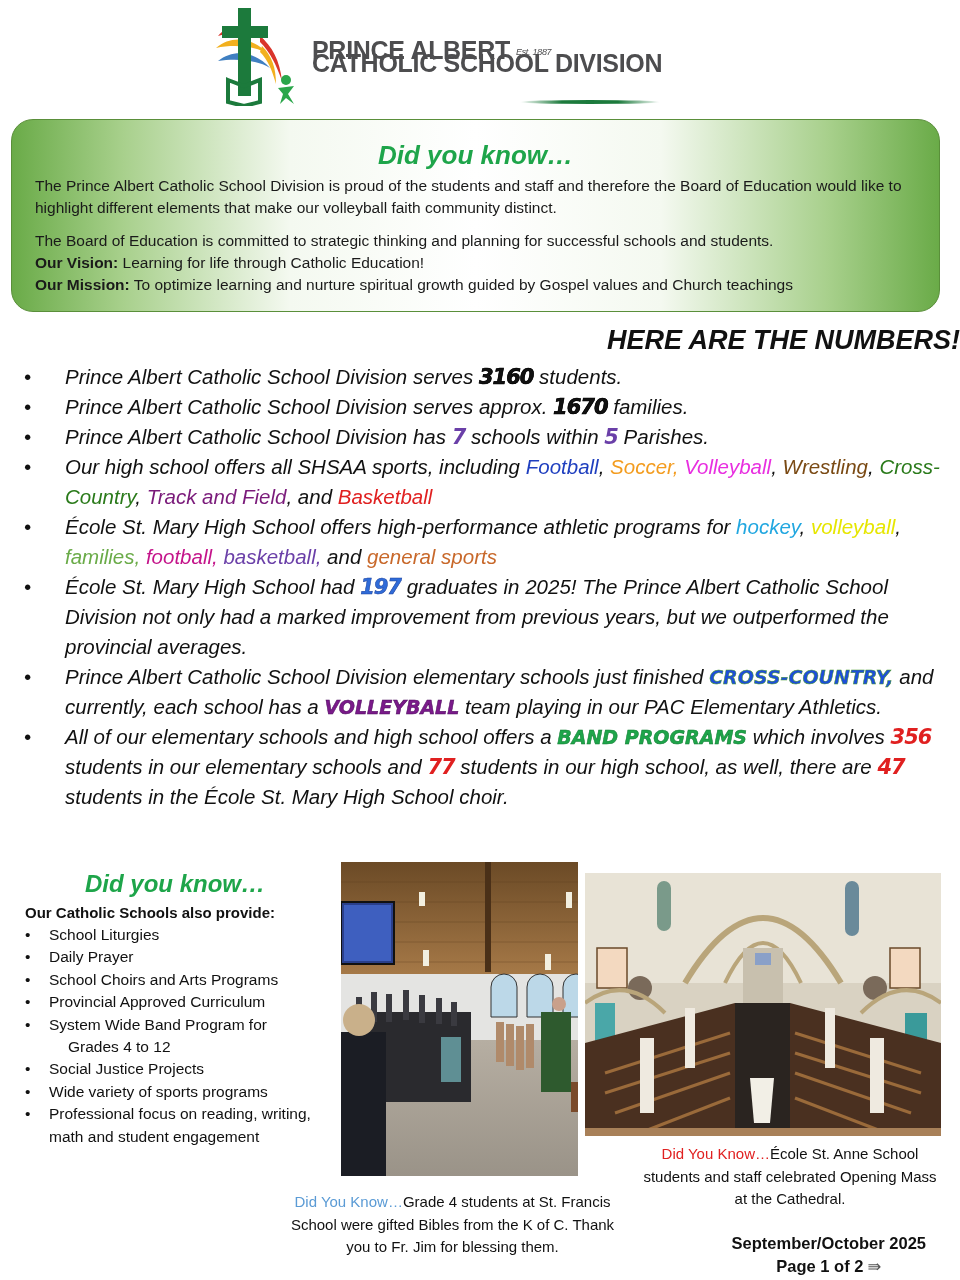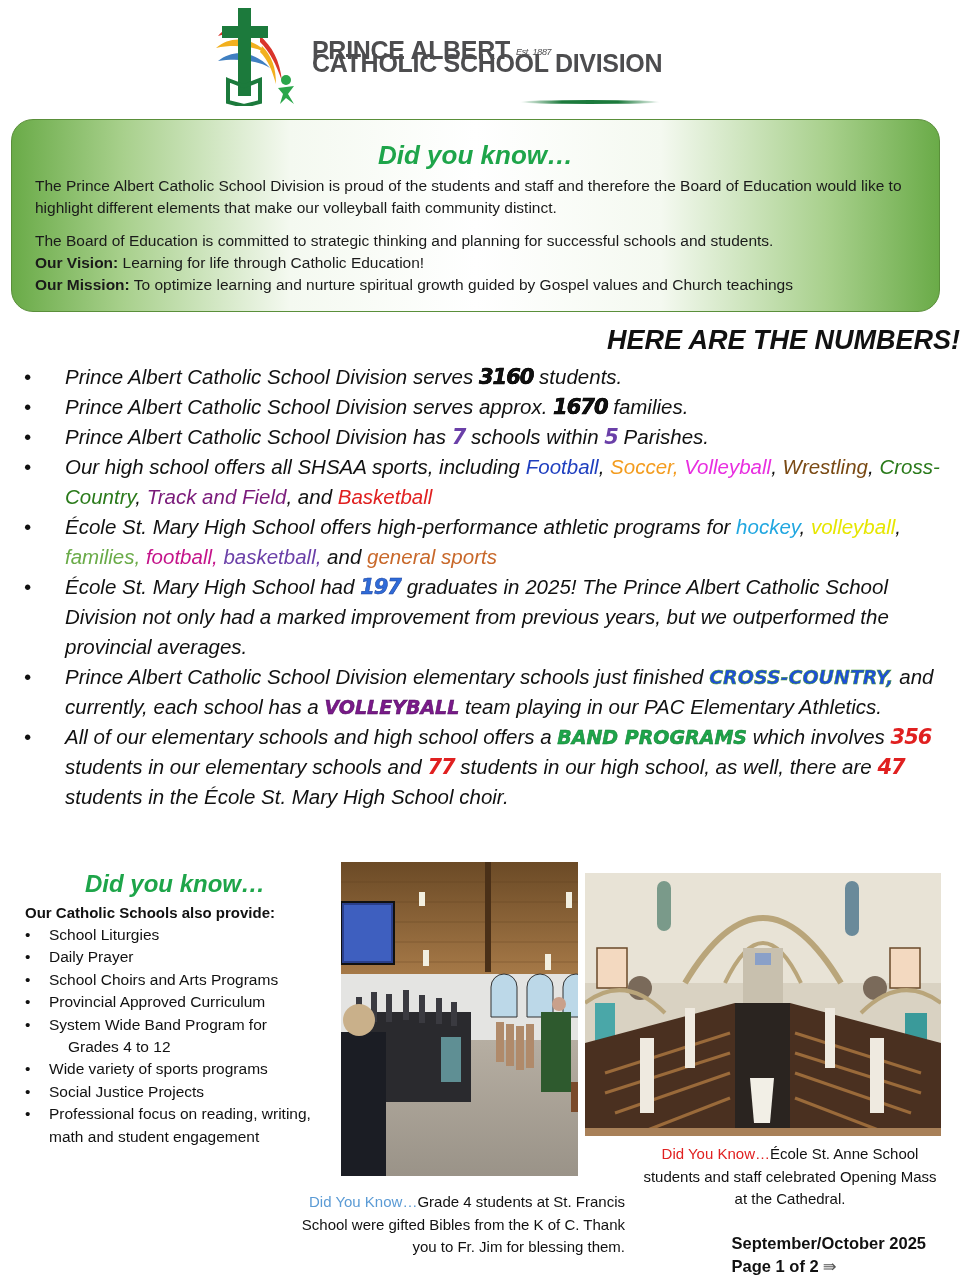--- a/index.html
+++ b/index.html
@@ -40,26 +40,26 @@
   .provide-item { position: relative; padding-left: 24px; font-size: 15.5px; line-height: 22.4px; color: #111; }
   .provide-item::before { content: "•"; position: absolute; left: 0; top: 0; }
   .provide-item .indent { display: block; padding-left: 19px; }
 
   
   .photo { position: absolute; overflow: hidden; }
   .photo1 { left: 341px; top: 862px; width: 237px; height: 314px; }
   .photo2 { left: 585px; top: 873px; width: 356px; height: 263px; }
 
   .caption { position: absolute; text-align: center; font-size: 15px; line-height: 22.5px; color: #111; }
-  .cap1 { left: 280px; top: 1191px; width: 345px; text-align: right; }
+  .cap1 { left: 280px; top: 1191px; width: 345px; }
   .cap2 { left: 640px; top: 1143px; width: 300px; }
   .cap1 .lead { color: #5b9bd5; }
   .cap2 .lead { color: #e02020; }
 
-  .footer { position: absolute; right: 34px; top: 1232px; text-align: left; font-size: 16.5px; font-weight: bold; line-height: 23px; color: #111; }
+  .footer { position: absolute; right: 34px; top: 1232px; text-align: center; font-size: 16.5px; font-weight: bold; line-height: 23px; color: #111; }
   .footer .arrow { font-weight: normal; color: #555; margin-left: 4px; }
 </style>
 </head>
 <body>
 
 <div class="page">
 
   <div class="logo">
     <svg width="100" height="100" viewBox="0 0 100 100">
       <path d="M8,30 C20,15 40,18 55,35 C45,28 25,25 8,30 Z" fill="#d9342b"></path>
@@ -115,22 +115,22 @@
   </div>
 
   <div class="dyk2-title">Did you know…</div>
   <div class="provide-head">Our Catholic Schools also provide:</div>
   <div class="provide-list">
     <div class="provide-item">School Liturgies</div>
     <div class="provide-item">Daily Prayer</div>
     <div class="provide-item">School Choirs and Arts Programs</div>
     <div class="provide-item">Provincial Approved Curriculum</div>
     <div class="provide-item"><span>System Wide Band Program for</span><span class="indent">Grades 4 to 12</span></div>
+    <div class="provide-item">Social Justice Projects</div>
     <div class="provide-item">Wide variety of sports programs</div>
-    <div class="provide-item">Social Justice Projects</div>
     <div class="provide-item">Professional focus on reading, writing, math and student engagement</div>
   </div>
 
   <div class="photo photo1" title="Grade 4 students raising Bibles in a church with priest blessing them">
     <svg width="237" height="314" viewBox="0 0 237 314" preserveAspectRatio="none">
       <defs>
         <linearGradient id="wood" x1="0" y1="0" x2="0" y2="1">
           <stop offset="0" stop-color="#6b4a26"></stop>
             <stop offset="1" stop-color="#a77a48"></stop>
         </linearGradient>

